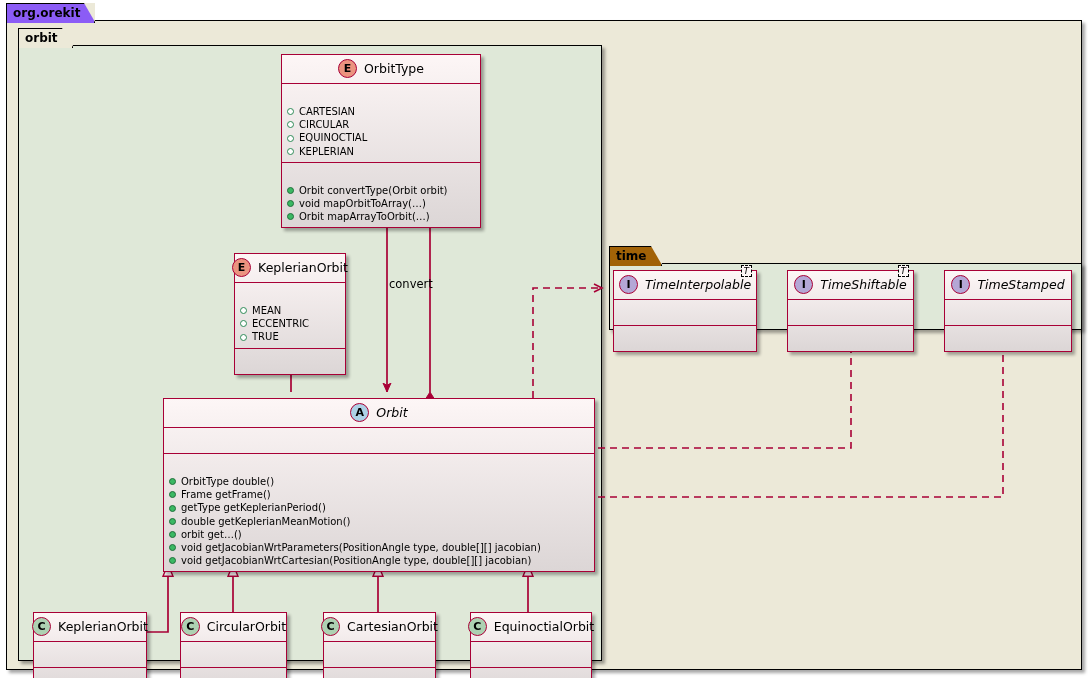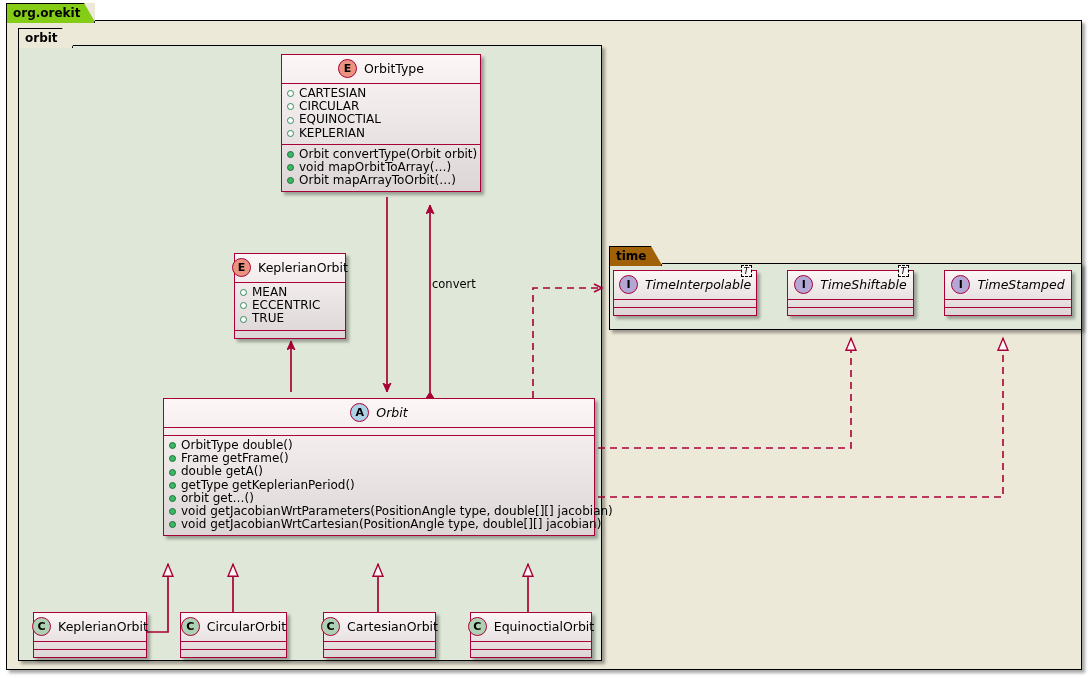--- a/index.html
+++ b/index.html
@@ -22,21 +22,21 @@
     box-sizing: border-box;
     border: 1.5px solid #000000;
     background: #ece9d8;
     box-shadow: 3px 3px 3px rgba(0,0,0,0.35);
   }
   .pkg-tab {
     position: absolute;
     box-sizing: border-box;
     border: 1.5px solid #000000;
     border-bottom: none;
-    background: #84cc16;
+    background: #8b5cf6;
     font-size: 12px;
     font-weight: bold;
     color: #000;
     padding: 2px 14px 2px 6px;
     line-height: 14px;
     white-space: nowrap;
   }
   .pkg-tab::after {
     content: "";
     position: absolute;
@@ -100,23 +100,24 @@
     flex: 0 0 auto;
   }
   .stereo.e { background: #eb937f; }
   .stereo.a { background: #add1e6; }
   .stereo.i { background: #b4a7d6; }
   .stereo.c { background: #add1b2; }
 
   .compartment {
     padding: 3px 5px 4px 5px;
     border-bottom: 1.5px solid #a80036;
-    font-size: 12px;
+    font-size: 10px;
     color: #000;
     line-height: 13.2px;
+    margin-top: 18px;
   }
   .compartment:last-child { border-bottom: none; }
   .compartment.empty { height: 7px; padding: 0; }
   .member {
     display: flex;
     align-items: center;
     gap: 5px;
     white-space: nowrap;
   }
   .vis {
@@ -148,21 +149,20 @@
     width: 1088px; height: 678px;
     z-index: 5;
     pointer-events: none;
   }
   .edge-label {
     position: absolute;
     font-size: 11.5px;
     color: #000;
     z-index: 7;
     white-space: nowrap;
-    padding-left: 43px;
   }
 </style>
 </head>
 <body>
 
 <div id="canvas">
 
   <div class="pkg" style="left:6px; top:20px; width:1076px; height:650px;"></div>
   <div class="pkg-tab" style="left:6px; top:3px; height:20px;">
     <span class="tabtext">org.orekit</span>
@@ -318,25 +318,25 @@
       <div class="member">
         <span class="vis pub-method"></span>
         <span>OrbitType double()</span>
       </div>
       <div class="member">
         <span class="vis pub-method"></span>
         <span>Frame getFrame()</span>
       </div>
       <div class="member">
         <span class="vis pub-method"></span>
-        <span>double getA()</span>
-      </div>
-      <div class="member">
-        <span class="vis pub-method"></span>
         <span>getType getKeplerianPeriod()</span>
+      </div>
+      <div class="member">
+        <span class="vis pub-method"></span>
+        <span>double getKeplerianMeanMotion()</span>
       </div>
       <div class="member">
         <span class="vis pub-method"></span>
         <span>orbit get…()</span>
       </div>
       <div class="member">
         <span class="vis pub-method"></span>
         <span>void getJacobianWrtParameters(PositionAngle type, double[][] jacobian)</span>
       </div>
       <div class="member">

